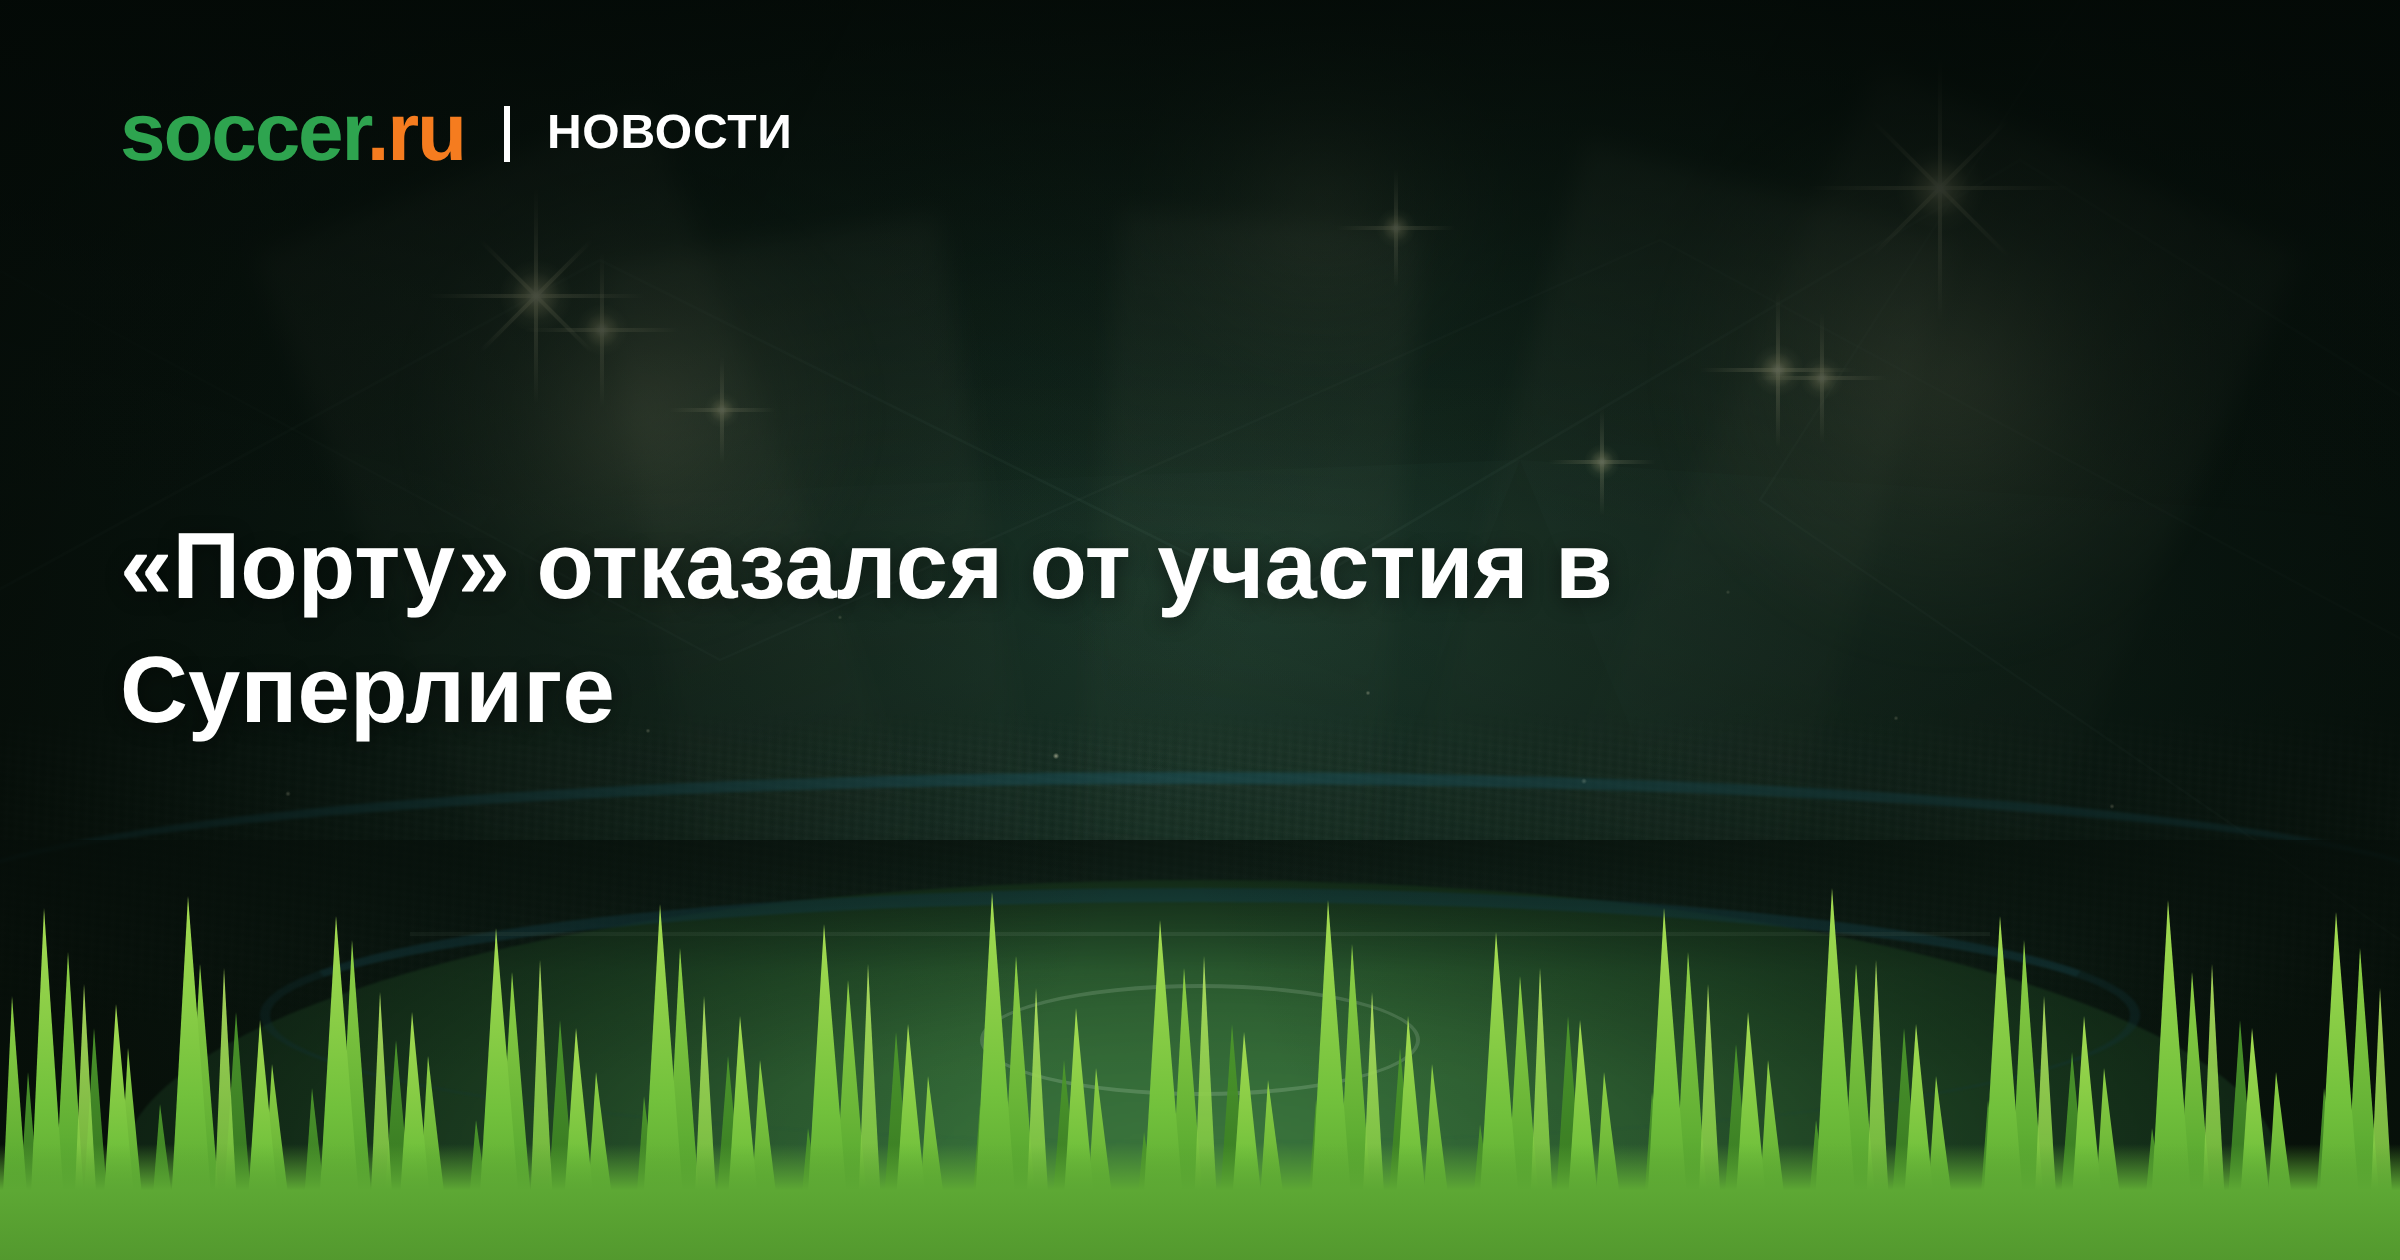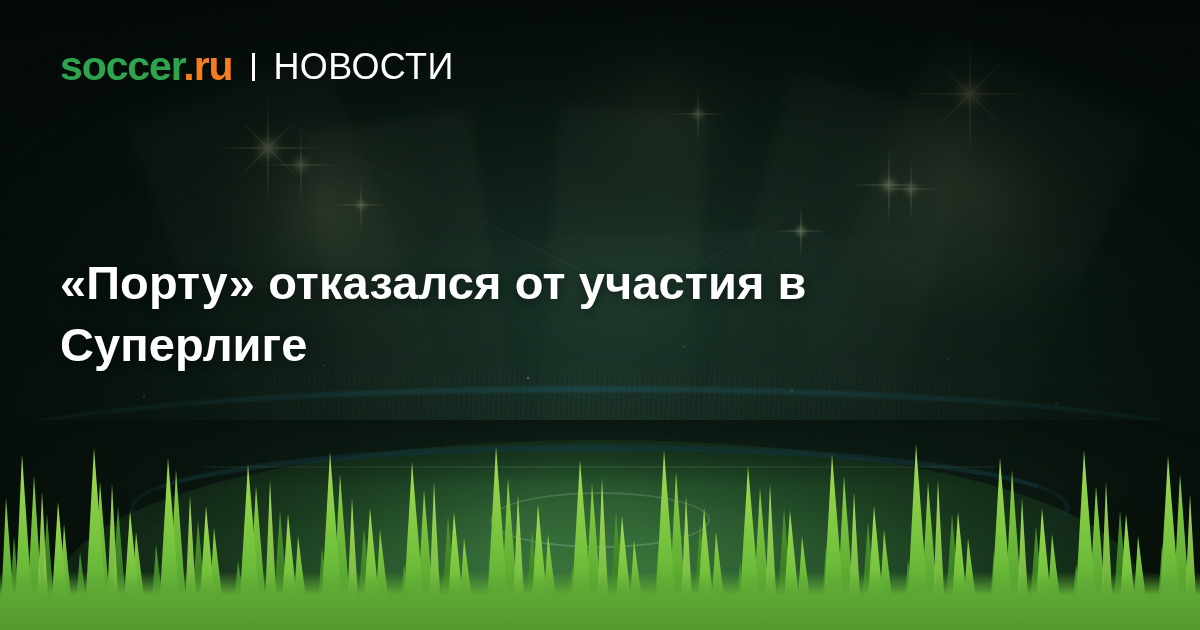--- a/index.html
+++ b/index.html
@@ -189,22 +189,22 @@
   .logo .ru { color: #f57c1f; }
   .sep {
     width: 3px;
     height: 28px;
     background: #ffffff;
     margin: 0 18px 0 20px;
     flex: 0 0 auto;
   }
   .section {
     color: #ffffff;
-    font-size: 36px;
-    font-weight: normal;
+    font-size: 24px;
+    font-weight: bold;
     letter-spacing: 0.4px;
     line-height: 1;
     white-space: nowrap;
   }
 
   .headline {
     position: absolute;
     left: 60px;
     top: 252px;
     width: 960px;

